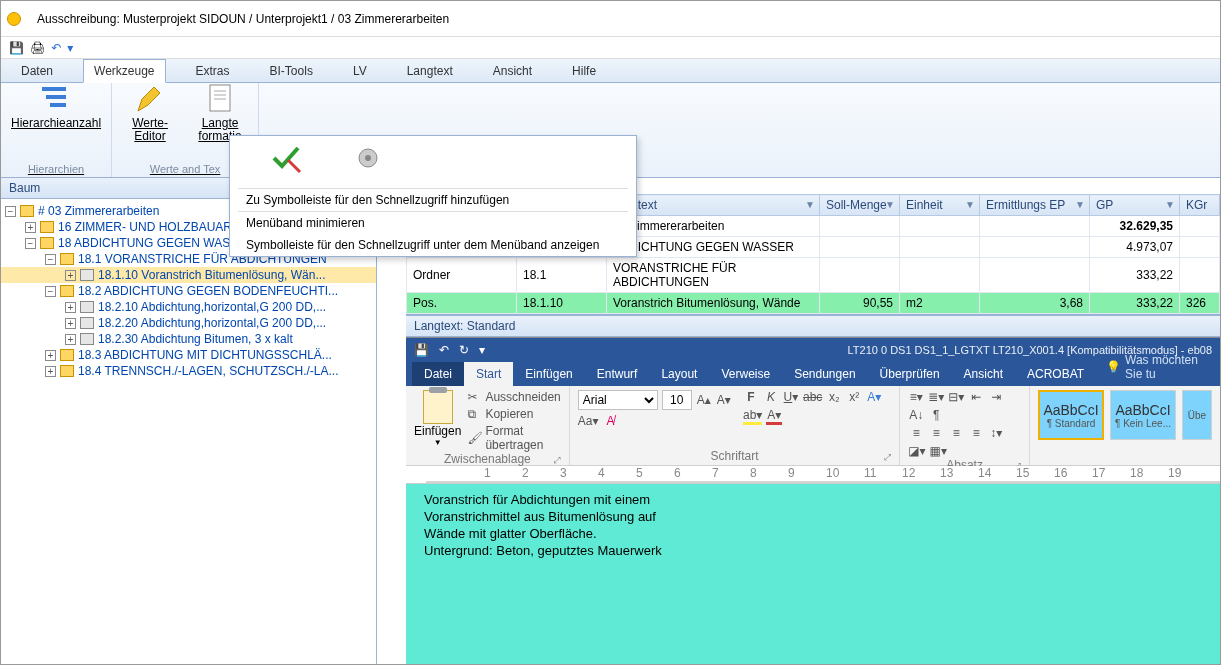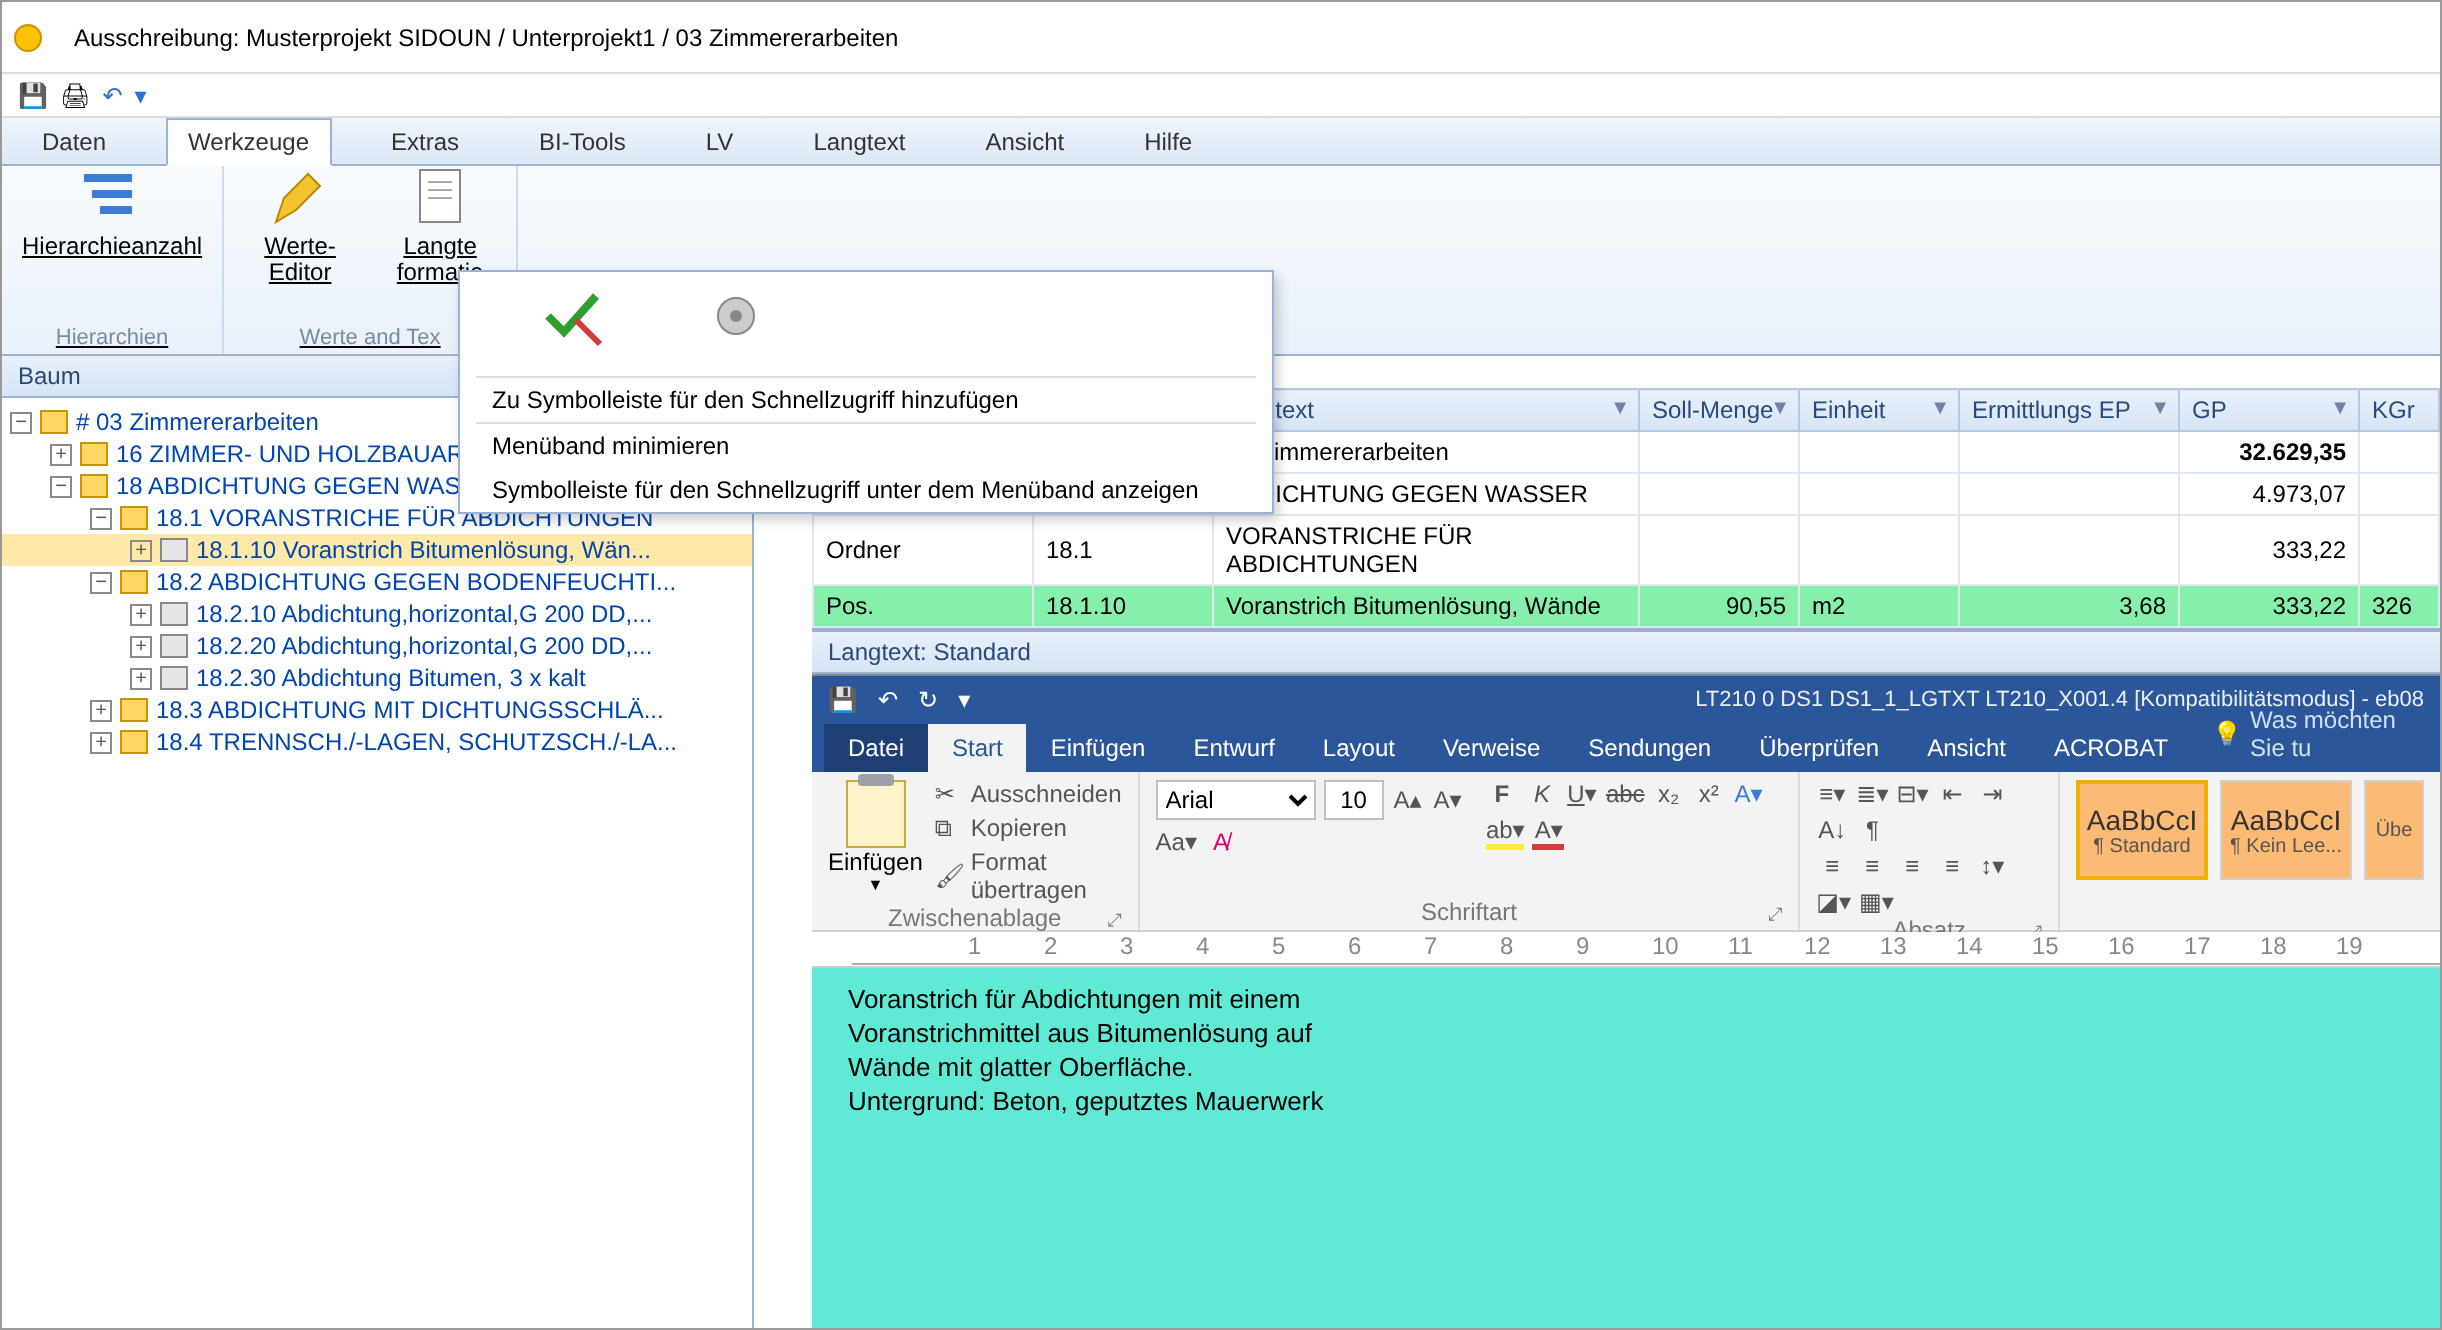--- a/index.html
+++ b/index.html
@@ -59,21 +59,21 @@
 .paste-ico { width:30px; height:34px; background:#fff3cc; border:1px solid #c9a93b; position:relative; }
 .paste-ico::before { content:""; position:absolute; top:-4px; left:5px; width:18px; height:6px; background:#9aa0a6; border-radius:2px; }
 .wsmall { display:flex; align-items:center; gap:4px; font-size:11px; cursor:pointer; color:#555; }
 .wsmall .ic { width:14px; height:14px; display:inline-block; }
 select.font, input.size { border:1px solid #c0c0c0; background:#fff; height:20px; font-size:12px; }
 select.font { width:80px; }
 input.size { width:30px; text-align:center; }
 .icon-strip { display:flex; gap:4px; align-items:center; flex-wrap:wrap; }
 .icon-strip span { cursor:pointer; min-width:16px; text-align:center; color:#555; }
 .style-gal { display:flex; gap:6px; }
-.style-box { width:66px; height:50px; border:1px solid #d0d0d0; background:#fdba74; display:flex; flex-direction:column; align-items:center; justify-content:center; cursor:pointer; overflow:hidden; }
+.style-box { width:66px; height:50px; border:1px solid #d0d0d0; background:#7dd3fc; display:flex; flex-direction:column; align-items:center; justify-content:center; cursor:pointer; overflow:hidden; }
 .style-box.sel { border:1px solid #f0b000; box-shadow:0 0 0 1px #f0b000 inset; }
 .style-box .prev { font-size:14px; color:#333; }
 .style-box .lbl { font-size:10px; color:#555; white-space:nowrap; }
 .ruler { height:18px; background:#fff; border-bottom:1px solid #ccc; position:relative; font-size:9px; color:#888; padding-left:20px; display:flex; align-items:flex-end; }
 .ruler svg { width:100%; height:18px; }
 .docarea { flex:1; background:#5eead4; padding:8px 18px; font-size:13px; line-height:1.3; font-family:Arial,sans-serif; }
 </style>
 </head>
 <body>
 

